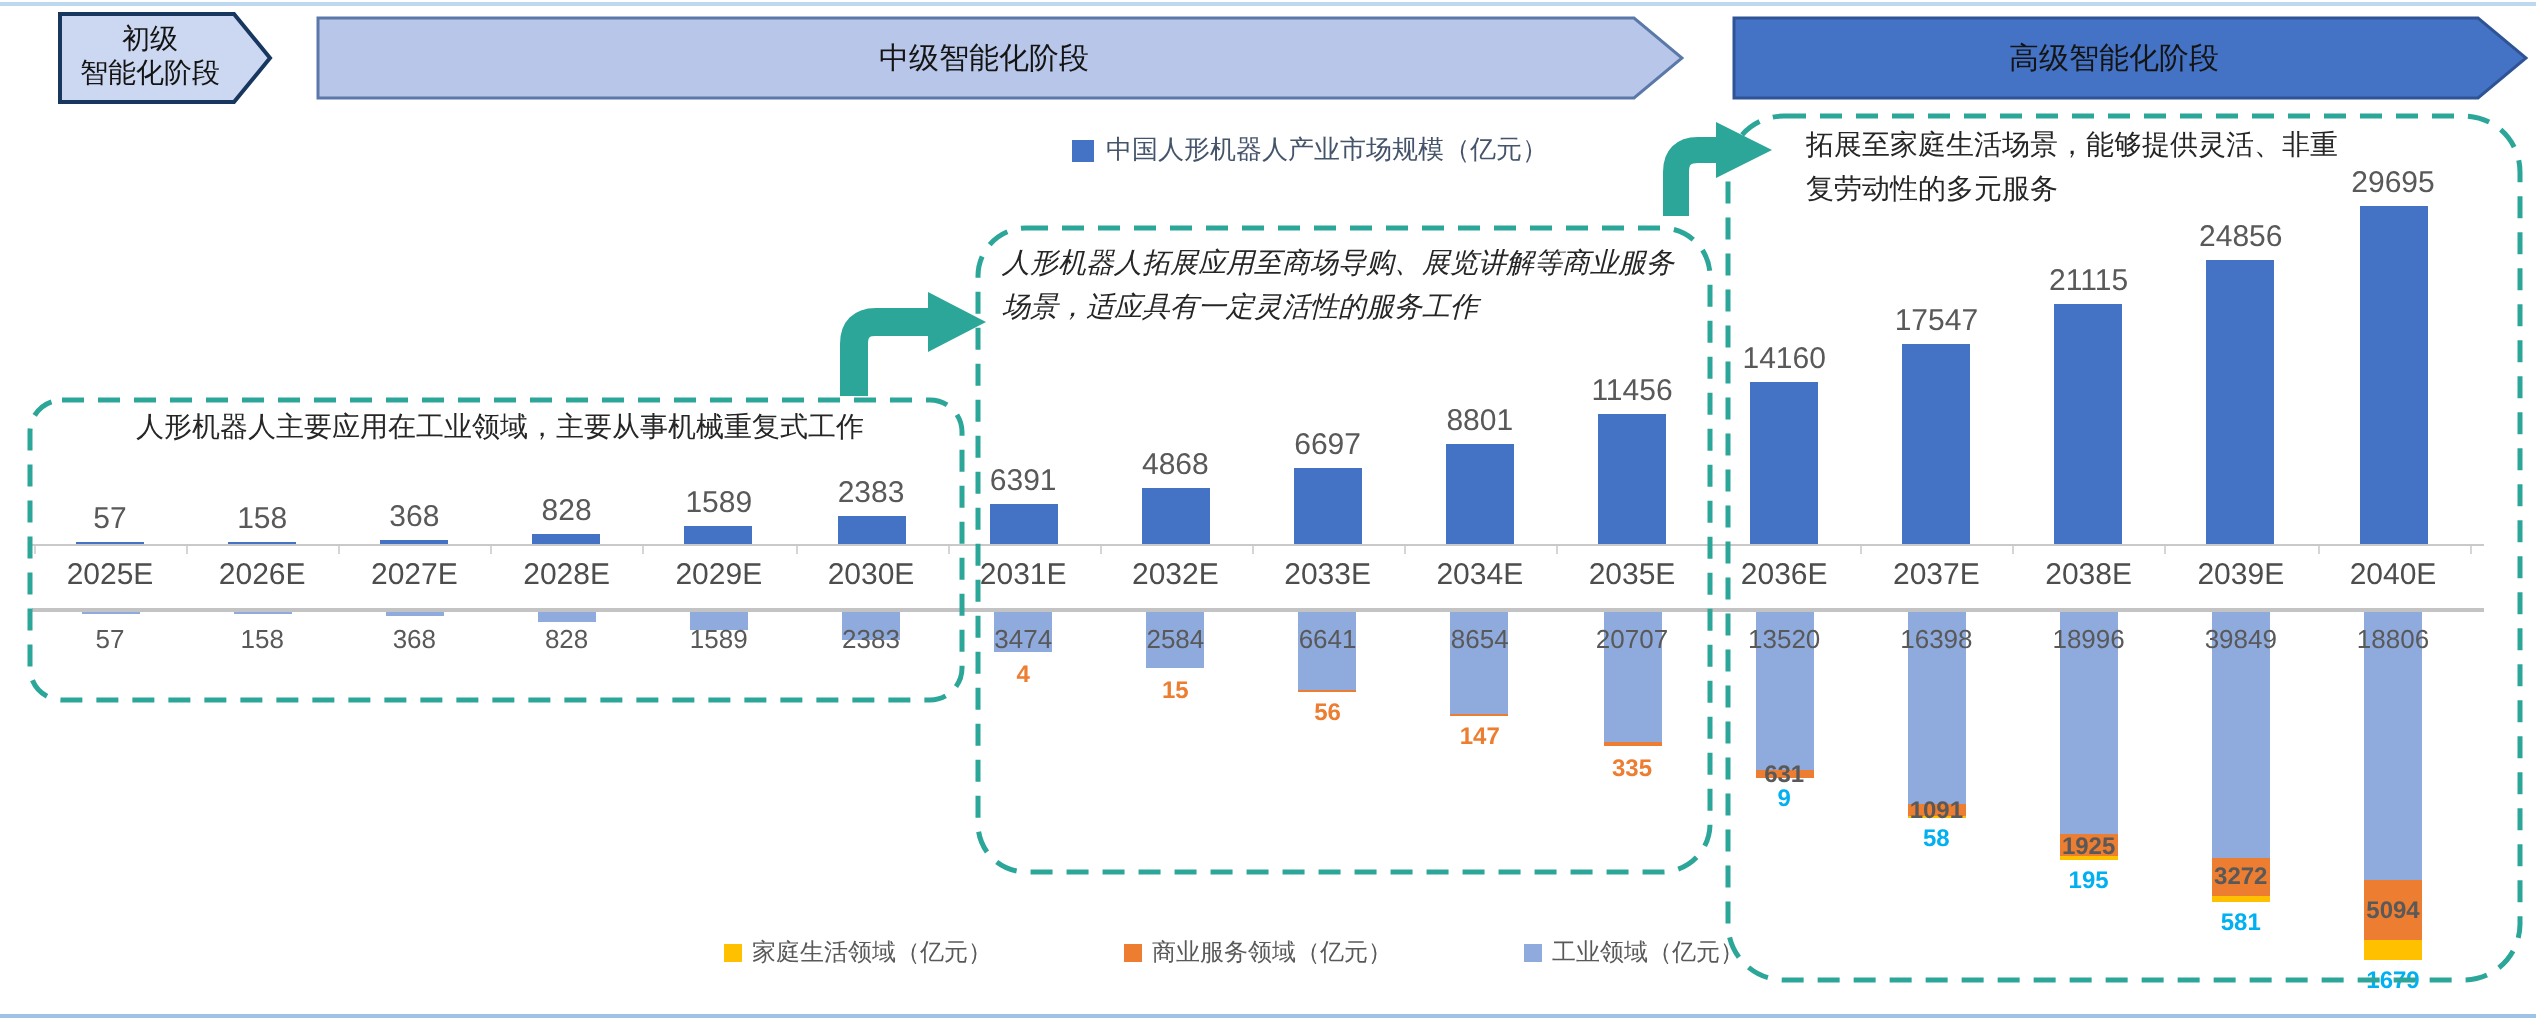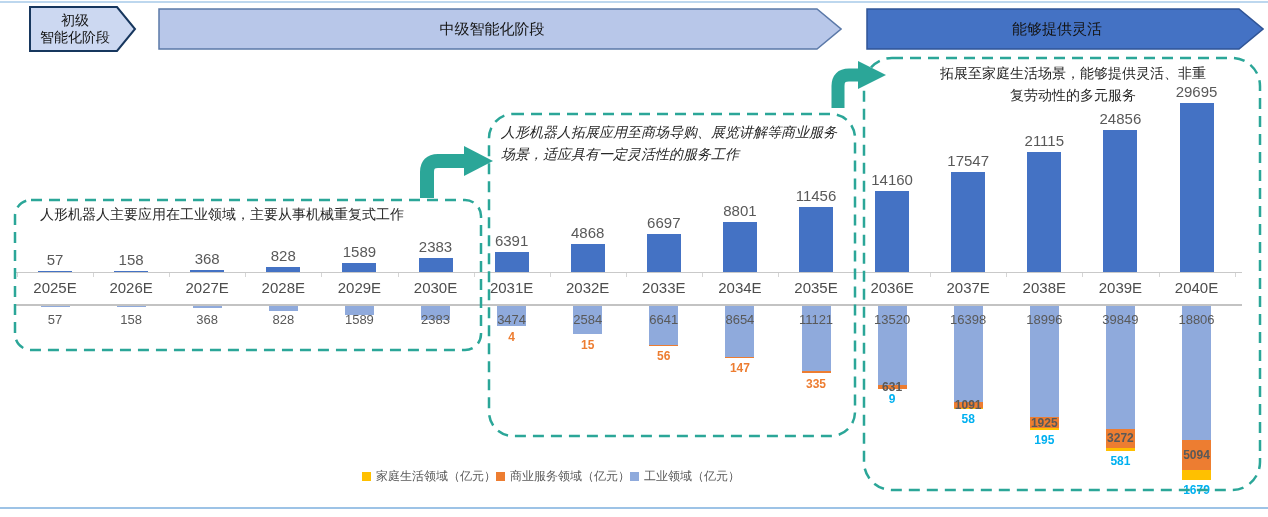--- a/index.html
+++ b/index.html
@@ -16,27 +16,27 @@
       line-height:1.25; text-align:center; }
   .stage1 { left:28px; top:5px; width:110px; height:48px; }
   .stage1 .stage-label { font-size:14px; }
   .stage2 { left:158px; top:8px; width:684px; height:42px; }
   .stage3 { left:866px; top:8px; width:398px; height:42px; }
   .legend-top { position:absolute; left:536px; top:66px; display:flex; align-items:center; gap:6px;
       font-size:13px; color:#44546a; }
   .legend-sq { width:11px; height:11px; display:inline-block; }
   .ann { position:absolute; font-family:"DejaVu Serif","DejaVu Sans",serif; color:#262626;
       font-size:14px; line-height:1.55; }
-  .ann1 { left:40px; top:204px; width:452px; }
+  .ann1 { left:24px; top:204px; width:452px;text-align:center; }
   .ann2 { left:501px; top:122px; width:344px;font-style:italic; }
-  .ann3 { left:903px; top:63px; width:276px; text-align:center;margin-left:32px; }
+  .ann3 { left:903px; top:63px; width:276px; text-align:left; }
   #chart-layer { position:absolute; inset:0; }
   #overlay { position:absolute; inset:0; pointer-events:none; }
   .legend-bottom { position:absolute; left:362px; top:468px; width:510px; display:flex;
-      font-size:12px; color:#595959; }
+      justify-content:space-between; font-size:12px; color:#595959; }
   .legend-bottom .item { display:flex; align-items:center; gap:5px; }
   .legend-bottom .legend-sq { width:9px; height:9px; }
 </style>
 </head>
 <body>
 
 <div class="canvas">
 
   <div class="rule top"></div>
   <div class="rule bottom"></div>
@@ -55,23 +55,27 @@
     <div class="stage-label">
       <span>初级</span>
       <span>智能化阶段</span>
     </div>
   </div>
 
   <div class="stage stage3">
     <svg width="398" height="42">
       <polygon points="1,1 373,1 397,21 373,41 1,41" fill="#4472C4" stroke="#2F5496" stroke-width="1.5"></polygon>
     </svg>
-    <div class="stage-label">能够提供灵活</div>
-  </div>
-
+    <div class="stage-label">高级智能化阶段</div>
+  </div>
+
+  <div class="legend-top">
+    <span class="legend-sq" style="background: rgb(68, 114, 196);"></span>
+    <span>中国人形机器人产业市场规模（亿元）</span>
+  </div>
 
   <div class="ann ann1">人形机器人主要应用在工业领域，主要从事机械重复式工作</div>
   <div class="ann ann2">人形机器人拓展应用至商场导购、展览讲解等商业服务场景，适应具有一定灵活性的服务工作</div>
   <div class="ann ann3">拓展至家庭生活场景，能够提供灵活、非重复劳动性的多元服务</div>
 
   <div id="chart-layer">
       <div style="position: absolute; left: 16px; top: 272px; width: 1226px; height: 1px; background: rgb(201, 201, 201);"></div>
       <div style="position: absolute; left: 16px; top: 304px; width: 1226px; height: 2px; background: rgb(195, 195, 195);"></div>
       <div style="position: absolute; left: 17px; top: 273px; width: 1px; height: 4px; background: rgb(213, 213, 213);"></div>
       <div style="position: absolute; left: 93.1px; top: 273px; width: 1px; height: 4px; background: rgb(213, 213, 213);"></div>
@@ -144,21 +148,21 @@
       <div style="position: absolute; left: 701.9px; top: 279px; width: 76px; text-align: center; font: 15px &quot;Liberation Sans&quot;, sans-serif; color: rgb(77, 77, 77);">2034E</div>
       <div style="position: absolute; left: 725.4px; top: 306px; width: 29px; height: 50.6259px; background: rgb(143, 170, 220);"></div>
       <div style="position: absolute; left: 725.4px; top: 356.626px; width: 29px; height: 0.85995px; background: rgb(237, 125, 49);"></div>
       <div style="position: absolute; left: 701.9px; top: 312px; width: 76px; text-align: center; font: 13px &quot;Liberation Sans&quot;, sans-serif; color: rgb(89, 89, 89);">8654</div>
       <div style="position: absolute; left: 701.9px; top: 361.486px; width: 76px; text-align: center; font: bold 12px &quot;Liberation Sans&quot;, sans-serif; color: rgb(237, 125, 49);">147</div>
       <div style="position: absolute; left: 799px; top: 206.701px; width: 34px; height: 65.2992px; background: rgb(68, 114, 196);"></div>
       <div style="position: absolute; left: 778px; top: 186.701px; width: 76px; text-align: center; font: 15px &quot;Liberation Sans&quot;, sans-serif; color: rgb(89, 89, 89);">11456</div>
       <div style="position: absolute; left: 778px; top: 279px; width: 76px; text-align: center; font: 15px &quot;Liberation Sans&quot;, sans-serif; color: rgb(77, 77, 77);">2035E</div>
       <div style="position: absolute; left: 801.5px; top: 306px; width: 29px; height: 65.0579px; background: rgb(143, 170, 220);"></div>
       <div style="position: absolute; left: 801.5px; top: 371.058px; width: 29px; height: 1.95975px; background: rgb(237, 125, 49);"></div>
-      <div style="position: absolute; left: 778px; top: 312px; width: 76px; text-align: center; font: 13px &quot;Liberation Sans&quot;, sans-serif; color: rgb(89, 89, 89);">11121</div>
+      <div style="position: absolute; left: 778px; top: 312px; width: 76px; text-align: center; font: 13px &quot;Liberation Sans&quot;, sans-serif; color: rgb(89, 89, 89);">20707</div>
       <div style="position: absolute; left: 778px; top: 377.018px; width: 76px; text-align: center; font: bold 12px &quot;Liberation Sans&quot;, sans-serif; color: rgb(237, 125, 49);">335</div>
       <div style="position: absolute; left: 875.1px; top: 191.288px; width: 34px; height: 80.712px; background: rgb(68, 114, 196);"></div>
       <div style="position: absolute; left: 854.1px; top: 171.288px; width: 76px; text-align: center; font: 15px &quot;Liberation Sans&quot;, sans-serif; color: rgb(89, 89, 89);">14160</div>
       <div style="position: absolute; left: 854.1px; top: 279px; width: 76px; text-align: center; font: 15px &quot;Liberation Sans&quot;, sans-serif; color: rgb(77, 77, 77);">2036E</div>
       <div style="position: absolute; left: 877.6px; top: 306px; width: 29px; height: 79.092px; background: rgb(143, 170, 220);"></div>
       <div style="position: absolute; left: 877.6px; top: 385.092px; width: 29px; height: 3.69135px; background: rgb(237, 125, 49);"></div>
       <div style="position: absolute; left: 854.1px; top: 312px; width: 76px; text-align: center; font: 13px &quot;Liberation Sans&quot;, sans-serif; color: rgb(89, 89, 89);">13520</div>
       <div style="position: absolute; left: 854.1px; top: 379.938px; width: 76px; text-align: center; font: bold 12px &quot;Liberation Sans&quot;, sans-serif; color: rgb(89, 89, 89);">631</div>
       <div style="position: absolute; left: 854.1px; top: 391.836px; width: 76px; text-align: center; font: bold 12px &quot;Liberation Sans&quot;, sans-serif; color: rgb(0, 176, 240);">9</div>
       <div style="position: absolute; left: 951.2px; top: 171.982px; width: 34px; height: 100.018px; background: rgb(68, 114, 196);"></div>

